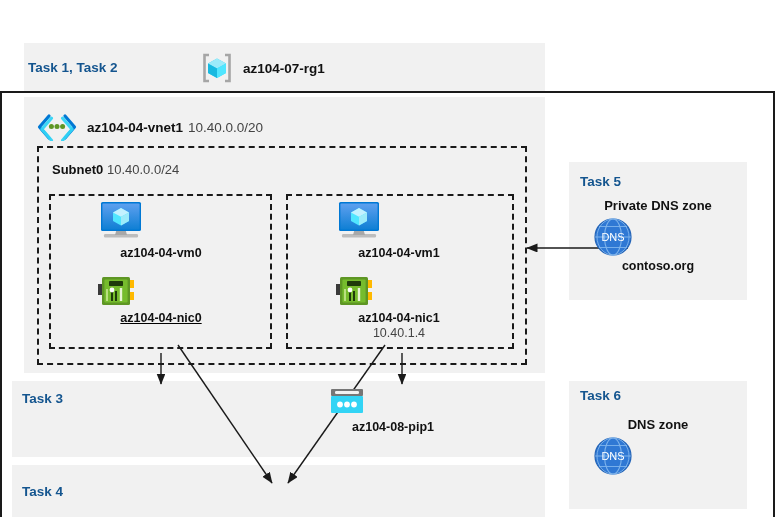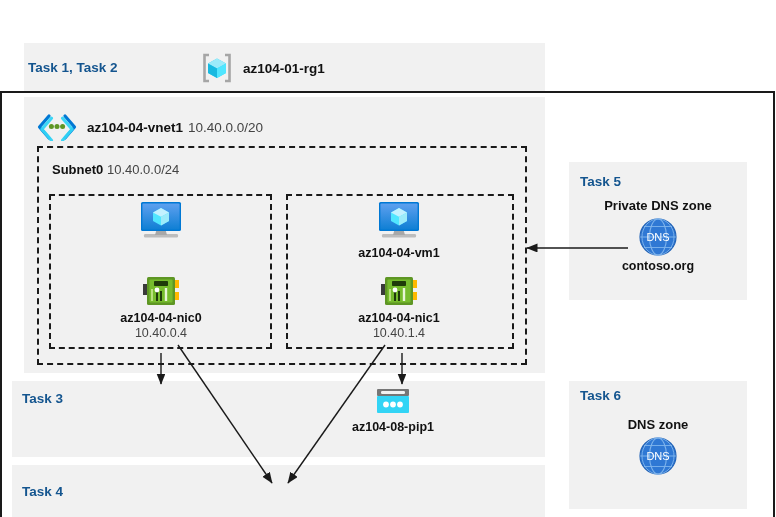--- a/index.html
+++ b/index.html
@@ -126,30 +126,30 @@
     margin-top: 1px;
   }
   .node-title {
     font-weight: bold;
     font-size: 13px;
     color: #111111;
     white-space: nowrap;
   }
 
   .n-vm0  { left: 96px;  top: 157px; }
-  .n-nic0 { left: 96px;  top: 230px; }
+  .n-nic0 { left: 96px;  top: 230px; text-decoration: underline; }
   .n-vm1  { left: 334px; top: 157px; }
   .n-nic1 { left: 334px; top: 230px; }
   .n-pip0 { left: 86px;  top: 343px; }
   .n-pip1 { left: 328px; top: 343px; }
   .n-nsg  { left: 218px; top: 441px; }
   .n-pdns { left: 593px; top: 155px; }
   .n-dns  { left: 593px; top: 374px; }
 
-  .icon-wrap { display: flex; justify-content: center; align-items: center; }
+  .icon-wrap { display: flex; justify-content: flex-start; align-items: center; }
 
   svg { display: block; }
 </style>
 </head>
 <body>
 
 <div id="canvas">
 
   <div class="panel panel-rg"></div>
 
@@ -193,21 +193,21 @@
     <span class="icon-wrap">
       <svg width="34" height="32" viewBox="0 0 34 32">
         <path d="M9 3 L4.5 3 L4.5 29 L9 29" fill="none" stroke="#a6a6a6" stroke-width="2.6"></path>
         <path d="M25 3 L29.5 3 L29.5 29 L25 29" fill="none" stroke="#a6a6a6" stroke-width="2.6"></path>
         <polygon points="17,6.5 26,11.5 26,21 17,26 8,21 8,11.5" fill="#32d4f5"></polygon>
         <polygon points="17,6.5 26,11.5 17,16.5 8,11.5" fill="#9cebfa"></polygon>
         <polygon points="17,16.5 26,11.5 26,21 17,26" fill="#50e6ff"></polygon>
         <polygon points="17,16.5 17,26 8,21 8,11.5" fill="#18b9e0"></polygon>
       </svg>
     </span>
-    <span class="hdr-name">az104-01-rg1</span>
+    <span class="hdr-name">az104-07-rg1</span>
   </div>
 
   <div class="hdr hdr-vnet">
     <span class="icon-wrap">
       <svg width="42" height="28" viewBox="0 0 42 28">
         <path d="M13 3 L3.5 14 L13 25" fill="none" stroke="#0078d4" stroke-width="3.2" stroke-linecap="round" stroke-linejoin="round"></path>
         <path d="M13 3 L3.5 14 L13 25" fill="none" stroke="#32d4f5" stroke-width="3.2" stroke-linecap="round" stroke-linejoin="round" transform="translate(2.4,2.2)" opacity="0.95"></path>
         <path d="M29 3 L38.5 14 L29 25" fill="none" stroke="#0078d4" stroke-width="3.2" stroke-linecap="round" stroke-linejoin="round"></path>
         <path d="M29 3 L38.5 14 L29 25" fill="none" stroke="#32d4f5" stroke-width="3.2" stroke-linecap="round" stroke-linejoin="round" transform="translate(-2.4,2.2)" opacity="0.95"></path>
         <circle cx="15.4" cy="13.6" r="2.5" fill="#5e9624"></circle>
@@ -235,40 +235,40 @@
           <linearGradient id="vmgrad0" x1="0" y1="0" x2="0" y2="1">
             <stop offset="0%" stop-color="#5ea0ef"></stop>
             <stop offset="100%" stop-color="#0f7fd4"></stop>
           </linearGradient>
         </defs>
         <polygon points="25,8 33,12.4 33,21 25,25.4 17,21 17,12.4" fill="#50e6ff"></polygon>
         <polygon points="25,8 33,12.4 25,16.8 17,12.4" fill="#c3f1ff"></polygon>
         <polygon points="25,16.8 33,12.4 33,21 25,25.4" fill="#9cebfa"></polygon>
       </svg>
     </div>
+    <div class="node-label">az104-04-vm0</div>
   </div>
 
   <div class="node n-nic0">
     <div class="icon-wrap">
       <svg width="40" height="36" viewBox="0 0 40 36">
         <rect x="2" y="11" width="6" height="11" fill="#3a3a3a"></rect>
         <rect x="32" y="7" width="6" height="8" fill="#ffb900"></rect>
         <rect x="32" y="19" width="6" height="8" fill="#ffb900"></rect>
         <rect x="6" y="4" width="28" height="28" rx="1.5" fill="#5e9624"></rect>
         <rect x="8.4" y="6.4" width="23.2" height="23.2" rx="1" fill="#76bc2d"></rect>
         <rect x="13" y="8" width="14" height="5" rx="0.8" fill="#1f3b0a"></rect>
         <path d="M11 16 L11 28" stroke="#b9e07f" stroke-width="2" fill="none"></path>
         <path d="M16 18 L16 28" stroke="#1f3b0a" stroke-width="2" fill="none"></path>
         <path d="M20 18 L20 28" stroke="#1f3b0a" stroke-width="2" fill="none"></path>
         <path d="M25 15 L25 28" stroke="#e8f5d6" stroke-width="2.4" fill="none"></path>
         <circle cx="16" cy="17" r="2.4" fill="#ffffff"></circle>
       </svg>
     </div>
     <div class="node-label">az104-04-nic0</div>
-    <div class="node-sub">10.40.0.4</div>
   </div>
 
   <div class="node n-vm1">
     <div class="icon-wrap">
       <svg width="50" height="44" viewBox="0 0 50 44">
         <rect x="8" y="34" width="34" height="3.4" rx="1.2" fill="#bdbdbd"></rect>
         <path d="M21 28 L29 28 L31 35 L19 35 z" fill="#a8a8a8"></path>
         <rect x="5" y="2" width="40" height="29" rx="1.6" fill="#0078d4"></rect>
         <rect x="6.4" y="3.4" width="37.2" height="26.2" rx="1" fill="url(#vmgrad1)"></rect>
         <defs>

